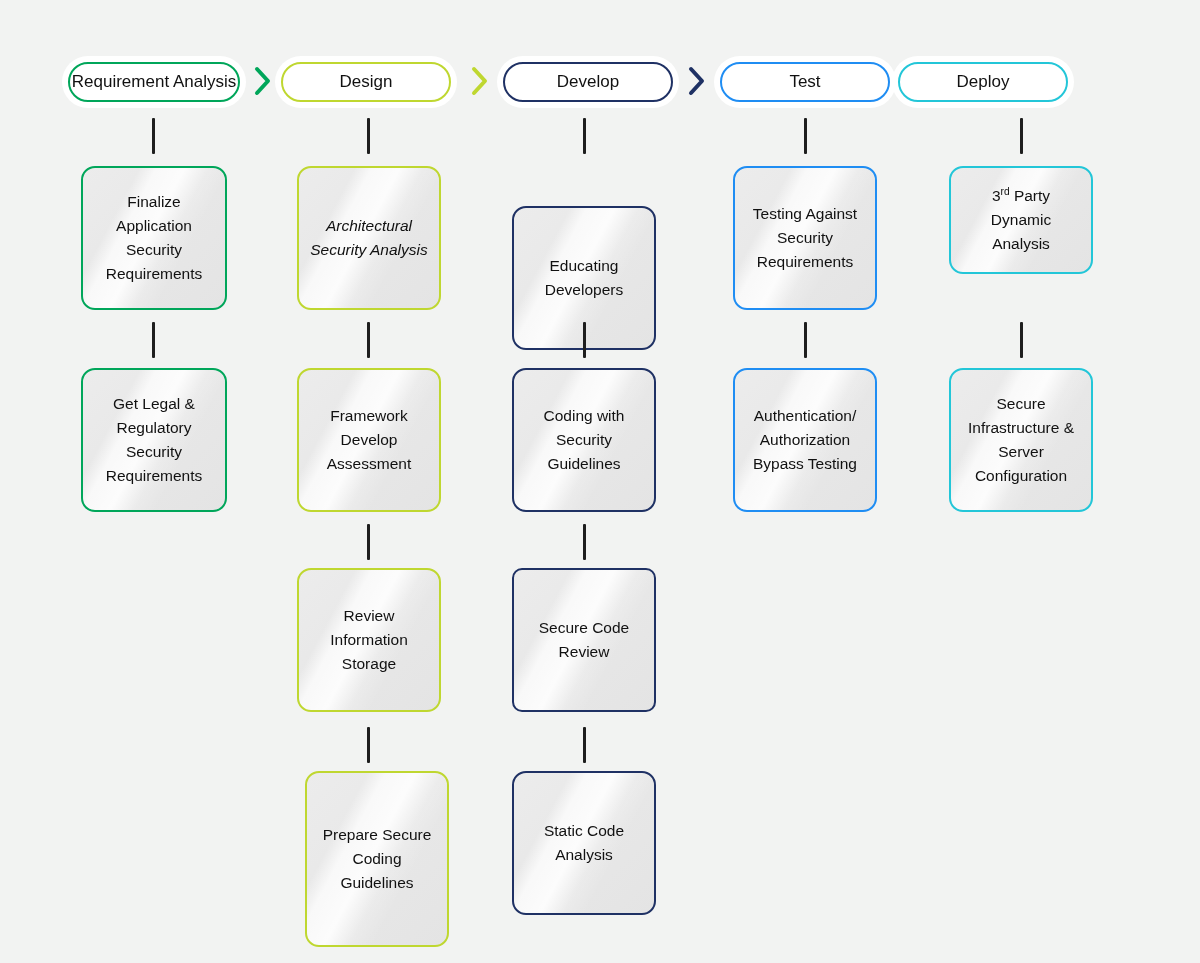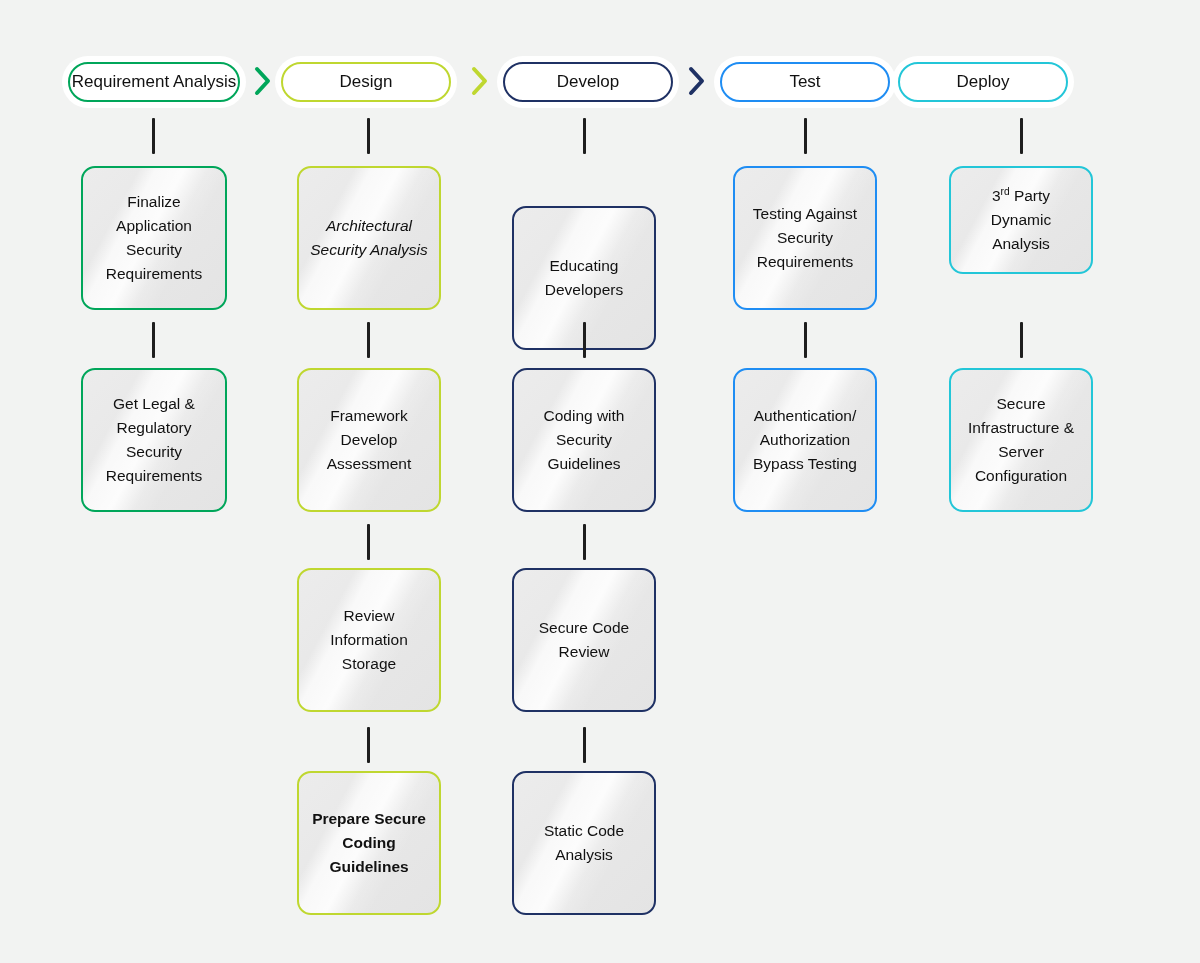--- a/index.html
+++ b/index.html
@@ -149,21 +149,21 @@
   </div>
 
   <div class="conn" style="left:367px; top:524px; height:36px;"></div>
 
   <div class="box" id="box-1-2" style="left: 297px; top: 568px; width: 144px; height: 144px; border-color: rgb(191, 215, 48);">
     <span class="label">Review Information Storage</span>
   </div>
 
   <div class="conn" style="left:367px; top:727px; height:36px;"></div>
 
-  <div class="box" id="box-1-3" style="left: 297px; top: 771px; width: 144px; height: 144px; border-color: rgb(191, 215, 48); font-weight: bold;">
+  <div class="box" id="box-1-3" style="left: 305px; top: 771px; width: 144px; height: 176px; border-color: rgb(191, 215, 48);">
     <span class="label">Prepare Secure Coding Guidelines</span>
   </div>
 
   <div class="pill-wrap" style="left:497px; top:56px; width:182px; height:52px;">
     <div class="pill" id="pill-2" style="border-color: rgb(31, 49, 100);">
       <span>Develop</span>
     </div>
   </div>
   <div class="chev" style="left:684px; top:64px;">
     <svg viewBox="0 0 26 34" aria-hidden="true">
@@ -172,27 +172,27 @@
   </div>
 
   <div class="conn" style="left:583px; top:118px; height:36px;"></div>
 
   <div class="box" id="box-2-0" style="left: 512px; top: 166px; width: 144px; height: 144px; border-color: rgb(31, 49, 100); margin-top: 40px;">
     <span class="label">Educating Developers</span>
   </div>
 
   <div class="conn" style="left:583px; top:322px; height:36px;"></div>
 
-  <div class="box" id="box-2-1" style="left: 512px; top: 368px; width: 144px; height: 144px; border-color: rgb(31, 49, 100); border-radius: 15px;">
+  <div class="box" id="box-2-1" style="left: 512px; top: 368px; width: 144px; height: 144px; border-color: rgb(31, 49, 100);">
     <span class="label">Coding with Security Guidelines</span>
   </div>
 
   <div class="conn" style="left:583px; top:524px; height:36px;"></div>
 
-  <div class="box" id="box-2-2" style="left: 512px; top: 568px; width: 144px; height: 144px; border-color: rgb(31, 49, 100);">
+  <div class="box" id="box-2-2" style="left: 512px; top: 568px; width: 144px; height: 144px; border-color: rgb(31, 49, 100); border-radius: 10px;">
     <span class="label">Secure Code Review</span>
   </div>
 
   <div class="conn" style="left:583px; top:727px; height:36px;"></div>
 
   <div class="box" id="box-2-3" style="left: 512px; top: 771px; width: 144px; height: 144px; border-color: rgb(31, 49, 100);">
     <span class="label">Static Code Analysis</span>
   </div>
 
   <div class="pill-wrap" style="left:714px; top:56px; width:182px; height:52px;">

